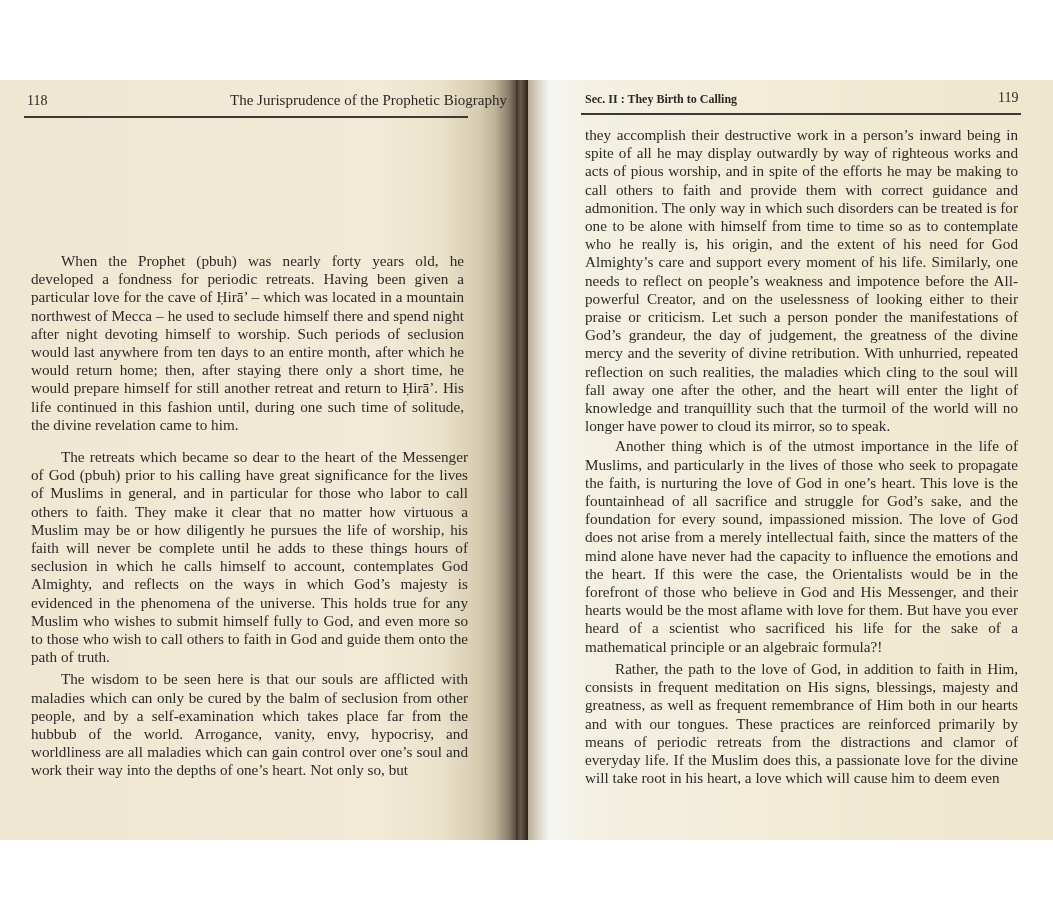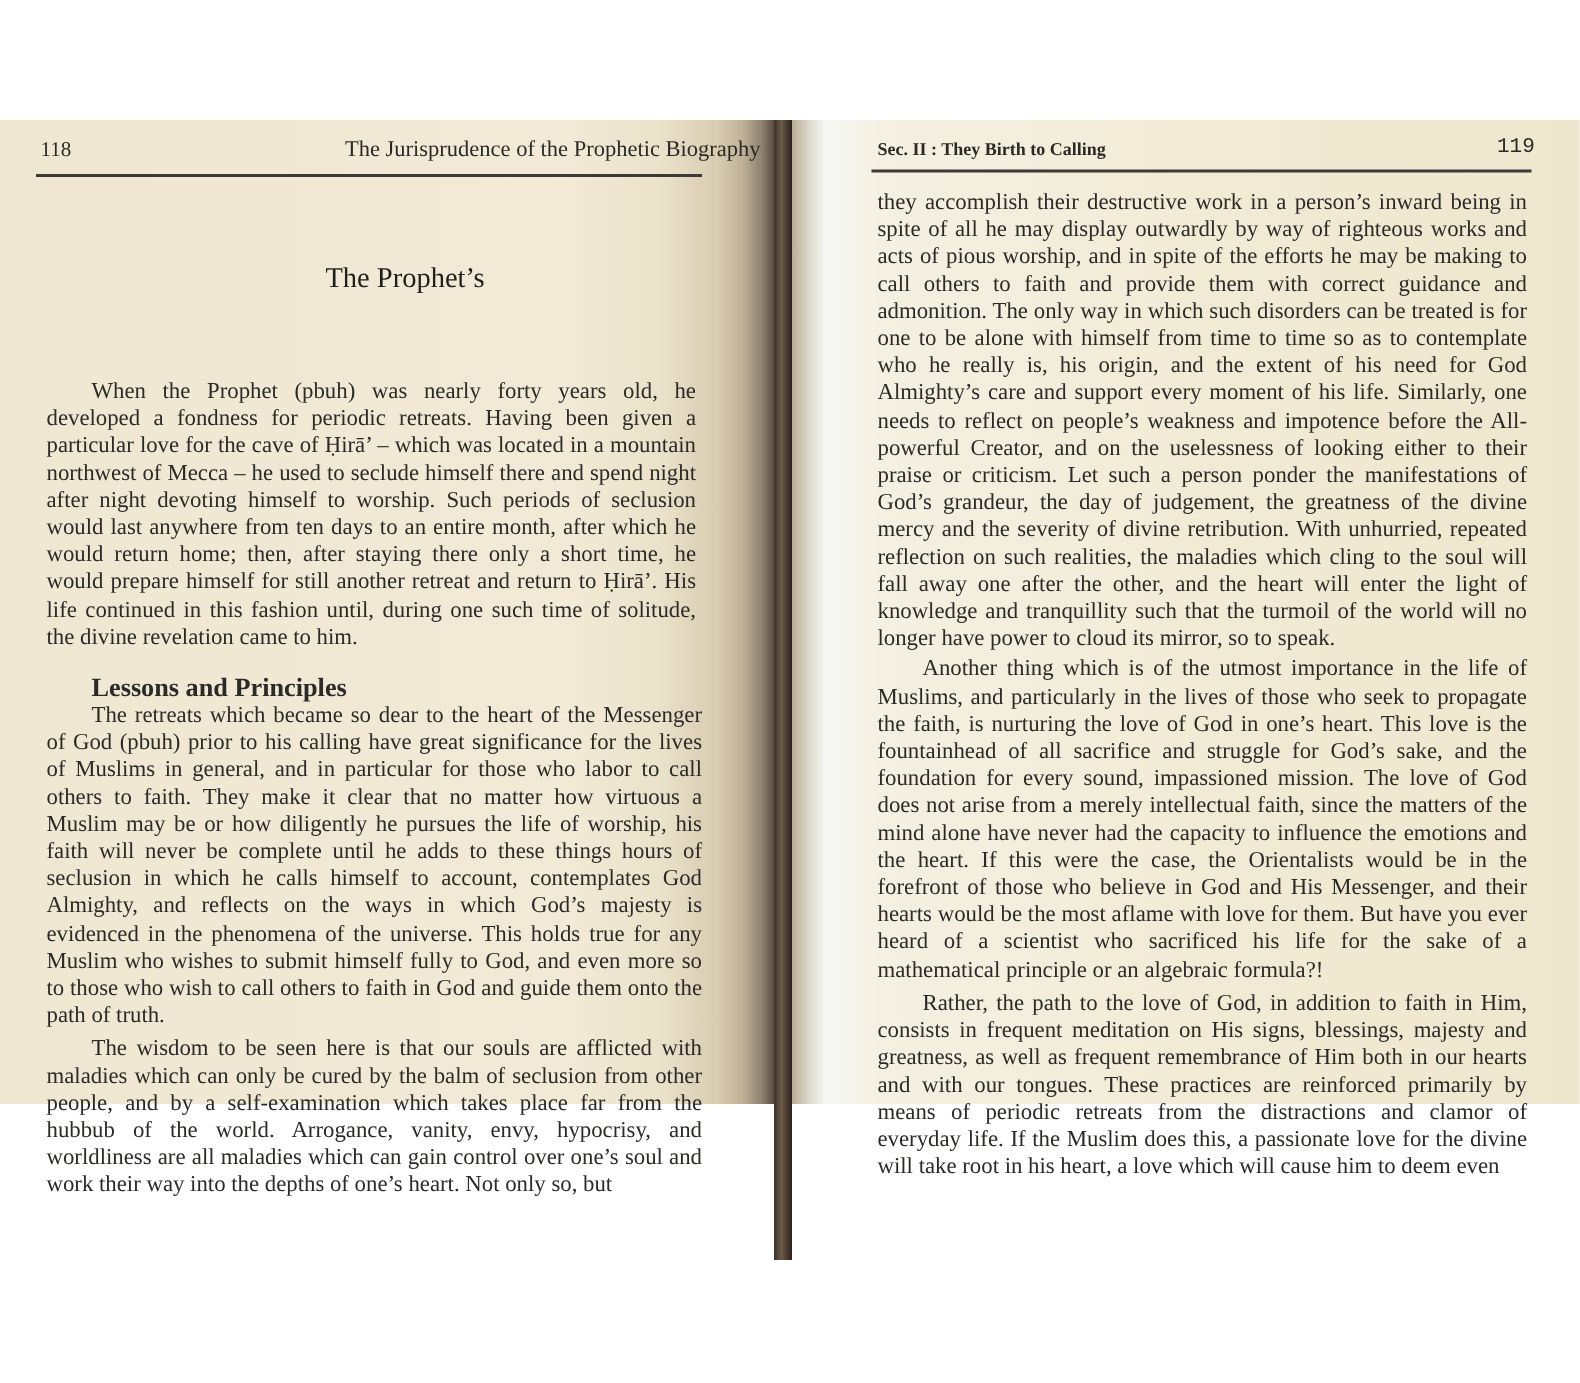--- a/index.html
+++ b/index.html
@@ -1,21 +1,21 @@
 <!DOCTYPE html>
 <html><head>
 <meta charset="utf-8">
 <style>
   html, body { margin:0; padding:0; }
   body {
     width:1053px; height:922px; background:#ffffff; position:relative; overflow:hidden;
     font-family:"Liberation Serif","DejaVu Serif",serif; color:#2b2a27;
   }
   .spread { position:absolute; left:0; top:80px; width:1053px; height:760px; }
-  .page { position:absolute; top:0; height:656px; }
+  .page { position:absolute; top:0; height:760px; }
   .page-left {
     left:0; width:545px;
     background: linear-gradient(to right, #efe7d2 0px, #f2ead6 380px, #ebe2cb 440px, #d8ccb1 478px, #bfb298 495px, #8d8170 508px, #4b4035 518px);
   }
   .spine {
     position:absolute; left:516px; top:0; width:12px; height:760px;
     background: linear-gradient(to right, #3a3027, #6b5b48 40%, #2a221b);
   }
   .page-right {
     left:528px; width:525px;
@@ -44,39 +44,37 @@
 <div class="spread">
 
   <div class="page page-left">
     <div class="ghost" style="left:55px;top:46px;width:420px;height:100px;"></div>
 
     <span class="running-head page-num" style="left:27px;top:13px;">118</span>
     <span class="running-head" style="left:230px;">The Jurisprudence of the Prophetic Biography</span>
     <div class="rule" style="left:24px;top:36px;width:444px;"></div>
 
     <div class="chapter-title">
-      <div>The Prophet’s</div>
     </div>
 
     <div class="text-block" style="left:31px;top:172px;width:433px;">
       <p>When the Prophet (pbuh) was nearly forty years old, he developed a fondness for periodic retreats. Having been given a particular love for the cave of Ḥirā’ – which was located in a mountain northwest of Mecca – he used to seclude himself there and spend night after night devoting himself to worship. Such periods of seclusion would last anywhere from ten days to an entire month, after which he would return home; then, after staying there only a short time, he would prepare himself for still another retreat and return to Ḥirā’. His life continued in this fashion until, during one such time of solitude, the divine revelation came to him.</p>
     </div>
 
     <div class="text-block" style="left:31px;top:368px;width:437px;">
-      <p class="section-heading">Lessons and Principles</p>
       <p>The retreats which became so dear to the heart of the Messenger of God (pbuh) prior to his calling have great significance for the lives of Muslims in general, and in particular for those who labor to call others to faith. They make it clear that no matter how virtuous a Muslim may be or how diligently he pursues the life of worship, his faith will never be complete until he adds to these things hours of seclusion in which he calls himself to account, contemplates God Almighty, and reflects on the ways in which God’s majesty is evidenced in the phenomena of the universe. This holds true for any Muslim who wishes to submit himself fully to God, and even more so to those who wish to call others to faith in God and guide them onto the path of truth.</p>
       <p style="margin-top:4px;">The wisdom to be seen here is that our souls are afflicted with maladies which can only be cured by the balm of seclusion from other people, and by a self-examination which takes place far from the hubbub of the world. Arrogance, vanity, envy, hypocrisy, and worldliness are all maladies which can gain control over one’s soul and work their way into the depths of one’s heart. Not only so, but</p>
     </div>
   </div>
 
   <div class="spine"></div>
 
   <div class="page page-right">
     <span class="running-head" style="left:57px;font-weight:bold;font-size:12px;">Sec. II : They Birth to Calling</span>
-    <span class="running-head page-num" style="left:470px;top:10px;font-family:Liberation Mono, monospace;">119</span>
+    <span class="running-head page-num" style="left:470px;top:10px;">119</span>
     <div class="rule" style="left:53px;top:33px;width:440px;"></div>
 
     <div class="text-block" style="left:57px;top:46px;width:433px;">
       <p class="noindent">they accomplish their destructive work in a person’s inward being in spite of all he may display outwardly by way of righteous works and acts of pious worship, and in spite of the efforts he may be making to call others to faith and provide them with correct guidance and admonition.  The only way in which such disorders can be treated is for one to be alone with himself from time to time so as to contemplate who he really is, his origin, and the extent of his need for God Almighty’s care and support every moment of his life.  Similarly, one needs to reflect on people’s weakness and impotence before the All-powerful Creator, and on the uselessness of looking either to their praise or criticism. Let such a person ponder the manifestations of God’s grandeur, the day of judgement, the greatness of the divine mercy and the severity of divine retribution. With unhurried, repeated reflection on such realities, the maladies which cling to the soul will fall away one after the other, and the heart will enter the light of knowledge and tranquillity such that the turmoil of the world will no longer have power to cloud its mirror, so to speak.</p>
       <p style="margin-top:2px;">Another thing which is of the utmost importance in the life of Muslims, and particularly in the lives of those who seek to propagate the faith, is nurturing the love of God in one’s heart. This love is the fountainhead of all sacrifice and struggle for God’s sake, and the foundation for every sound, impassioned mission. The love of God does not arise from a merely intellectual faith, since the matters of the mind alone have never had the capacity to influence the emotions and the heart. If this were the case, the Orientalists would be in the forefront of those who believe in God and His Messenger, and their hearts would be the most aflame with love for them. But have you ever heard of a scientist who sacrificed his life for the sake of a mathematical principle or an algebraic formula?!</p>
       <p style="margin-top:4px;">Rather, the path to the love of God, in addition to faith in Him, consists in frequent meditation on His signs, blessings, majesty and greatness, as well as frequent remembrance of Him both in our hearts and with our tongues. These practices are reinforced primarily by means of periodic retreats from the distractions and clamor of everyday life. If the Muslim does this, a passionate love for the divine will take root in his heart, a love which will cause him to deem even</p>
     </div>
   </div>
 </div>
 

